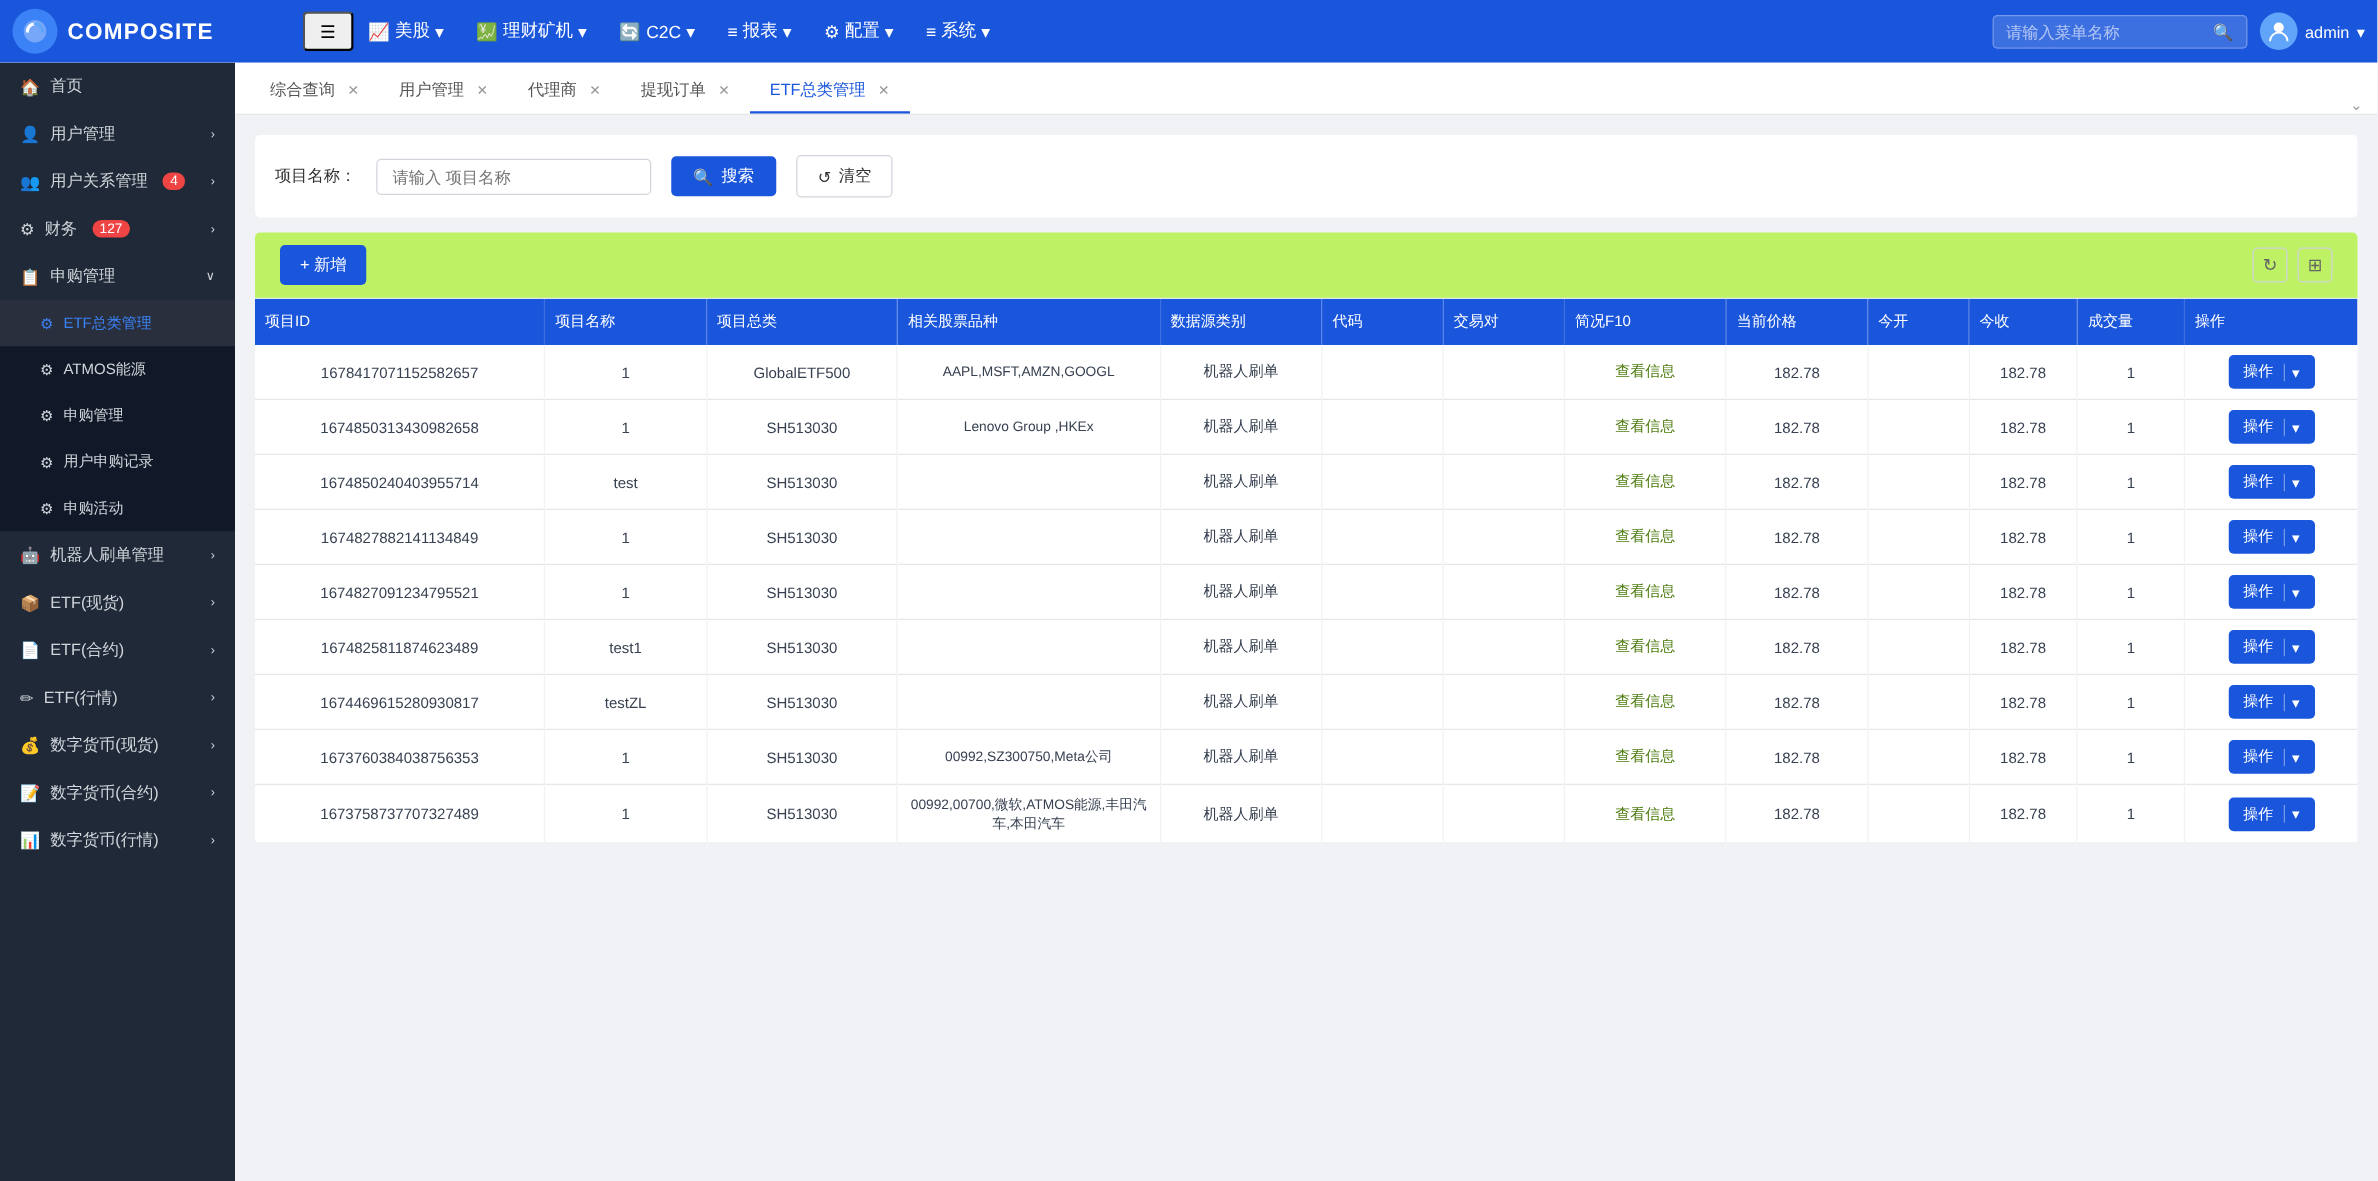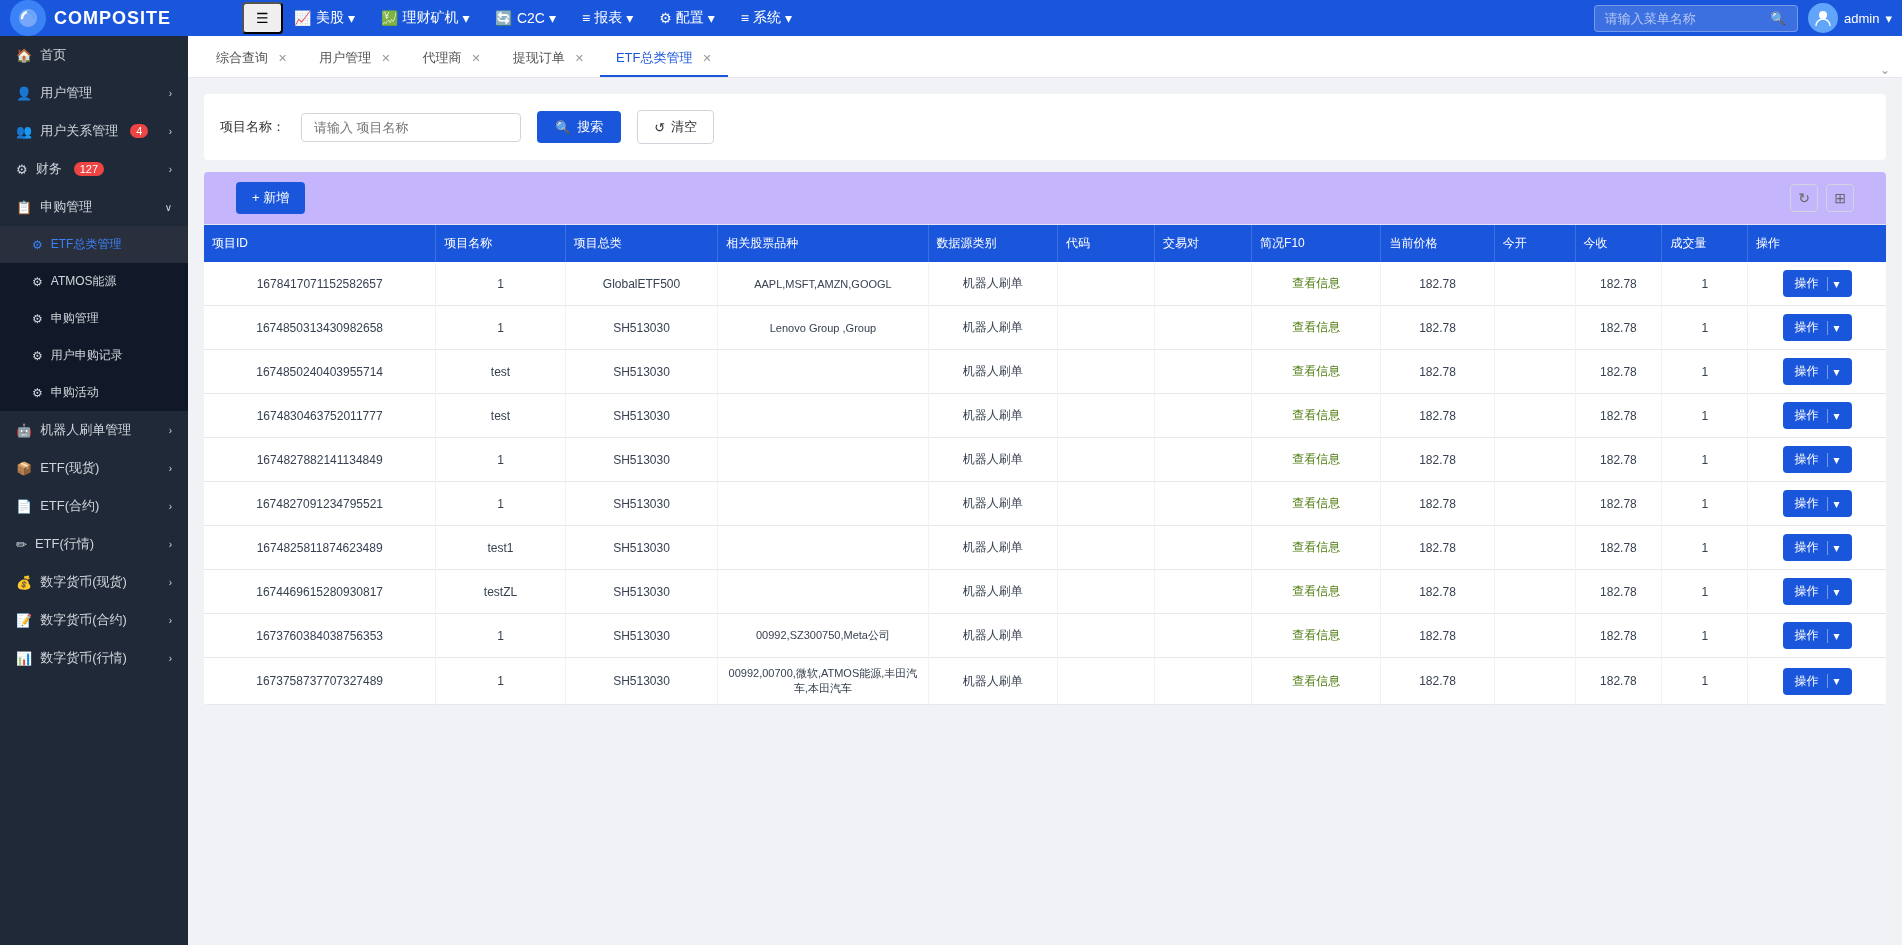--- a/index.html
+++ b/index.html
@@ -1,19 +1,19 @@
 <!DOCTYPE html>
 <html><head>
   <meta charset="utf-8">
   <style>
     * { margin: 0; padding: 0; box-sizing: border-box; }
     body { font-family: 'Microsoft YaHei', Arial, sans-serif; font-size: 13px; background: #f0f2f5; color: #333; display: flex; flex-direction: column; height: 100vh; overflow: hidden; }
 
     
-    .top-nav { background: #1a56db; color: #fff; height: 36px; display: flex; align-items: center; padding: 0 10px; gap: 0; flex-shrink: 0; z-index: 100; }
+    .top-nav { background: #1a56db; color: #fff; height: 50px; display: flex; align-items: center; padding: 0 10px; gap: 0; flex-shrink: 0; z-index: 100; }
     .logo-area { width: 232px; display: flex; align-items: center; gap: 8px; font-size: 18px; font-weight: bold; letter-spacing: 1px; flex-shrink: 0; }
     .logo-icon { width: 36px; height: 36px; background: #3b82f6; border-radius: 50%; display: flex; align-items: center; justify-content: center; }
     .nav-menu { display: flex; align-items: center; gap: 2px; flex: 1; }
     .nav-item { padding: 6px 12px; cursor: pointer; display: flex; align-items: center; gap: 4px; border-radius: 4px; font-size: 14px; white-space: nowrap; }
     .nav-right { display: flex; align-items: center; gap: 10px; }
     .search-box { background: rgba(255,255,255,0.15); border: 1px solid rgba(255,255,255,0.3); border-radius: 4px; padding: 5px 10px; color: #fff; display: flex; align-items: flex-end; gap: 6px; }
     .search-box input { background: transparent; border: none; outline: none; color: #fff; font-size: 13px; width: 160px; }
     .search-box input::placeholder { color: rgba(255,255,255,0.6); }
     .user-area { display: flex; align-items: center; gap: 6px; cursor: pointer; }
     .user-avatar { width: 30px; height: 30px; background: #60a5fa; border-radius: 50%; display: flex; align-items: center; justify-content: center; font-size: 12px; }
@@ -42,21 +42,21 @@
     .content { flex: 1; overflow-y: auto; padding: 16px; background: #f0f2f5; }
 
     
     .filter-bar { background: #fff; padding: 16px 16px; border-radius: 4px; margin-bottom: 12px; display: flex; align-items: center; gap: 16px; }
     .filter-label { font-size: 13px; color: #333; }
     .filter-input { border: 1px solid #d1d5db; border-radius: 4px; padding: 6px 12px; font-size: 13px; width: 220px; outline: none; }
     .btn-search { background: #1a56db; color: #fff; border: none; border-radius: 4px; padding: 7px 18px; cursor: pointer; display: flex; align-items: center; gap: 6px; font-size: 13px; }
     .btn-clear { background: #fff; color: #333; border: 1px solid #d1d5db; border-radius: 4px; padding: 7px 16px; cursor: pointer; display: flex; align-items: center; gap: 6px; font-size: 13px; }
 
     
-    .action-bar { background: #c4b5fd; padding: 10px 32px; border-radius: 4px 4px 0 0; border-bottom: 1px solid #e5e7eb; display: flex; align-items: center; justify-content: space-between; }
+    .action-bar { background: #bef264; padding: 10px 20px; border-radius: 4px 4px 0 0; border-bottom: 1px solid #e5e7eb; display: flex; align-items: center; justify-content: space-between; }
     .btn-add { background: #1a56db; color: #fff; border: none; border-radius: 4px; padding: 7px 16px; cursor: pointer; font-size: 13px; display: flex; align-items: center; gap: 4px; }
     .action-icons { display: flex; gap: 8px; }
     .icon-btn { background: none; border: 1px solid #d1d5db; border-radius: 4px; width: 28px; height: 28px; cursor: pointer; display: flex; align-items: center; justify-content: center; color: #666; font-size: 14px; }
 
     
     .table-wrap { background: #fff; border-radius: 0 0 4px 4px; overflow: auto; }
     table { width: 100%; border-collapse: collapse; font-size: 12px; }
     thead tr { background: #1a56db; color: #fff; }
     thead th { padding: 10px 8px; text-align: left; font-weight: 500; white-space: nowrap; border-right: 1px solid rgba(255,255,255,0.15); }
     thead th:last-child { border-right: none; }
@@ -318,56 +318,37 @@
     <td class="col-op">
       <button class="btn-operate">
         操作<span class="arr">▾</span>
       </button>
     </td>
   </tr>
                 <tr>
     <td class="col-id">1674850313430982658</td>
     <td class="col-name">1</td>
     <td class="col-type">SH513030</td>
-    <td class="col-stocks" style="white-space:normal;max-width:130px;font-size:11px;">Lenovo Group ,Group</td>
+    <td class="col-stocks" style="white-space:normal;max-width:130px;font-size:11px;">Lenovo Group ,HKEx</td>
     <td class="col-src">机器人刷单</td>
     <td class="col-code"></td>
     <td class="col-trade"></td>
     <td class="col-f10"><span class="link-blue">查看信息</span></td>
     <td class="col-price">182.78</td>
     <td class="col-open"></td>
     <td class="col-close">182.78</td>
     <td class="col-vol">1</td>
     <td class="col-op">
       <button class="btn-operate">
         操作<span class="arr">▾</span>
       </button>
     </td>
   </tr>
                 <tr>
     <td class="col-id">1674850240403955714</td>
-    <td class="col-name">test</td>
-    <td class="col-type">SH513030</td>
-    <td class="col-stocks" style="white-space:normal;max-width:130px;font-size:11px;"></td>
-    <td class="col-src">机器人刷单</td>
-    <td class="col-code"></td>
-    <td class="col-trade"></td>
-    <td class="col-f10"><span class="link-blue">查看信息</span></td>
-    <td class="col-price">182.78</td>
-    <td class="col-open"></td>
-    <td class="col-close">182.78</td>
-    <td class="col-vol">1</td>
-    <td class="col-op">
-      <button class="btn-operate">
-        操作<span class="arr">▾</span>
-      </button>
-    </td>
-  </tr>
-                <tr>
-    <td class="col-id">1674830463752011777</td>
     <td class="col-name">test</td>
     <td class="col-type">SH513030</td>
     <td class="col-stocks" style="white-space:normal;max-width:130px;font-size:11px;"></td>
     <td class="col-src">机器人刷单</td>
     <td class="col-code"></td>
     <td class="col-trade"></td>
     <td class="col-f10"><span class="link-blue">查看信息</span></td>
     <td class="col-price">182.78</td>
     <td class="col-open"></td>
     <td class="col-close">182.78</td>

